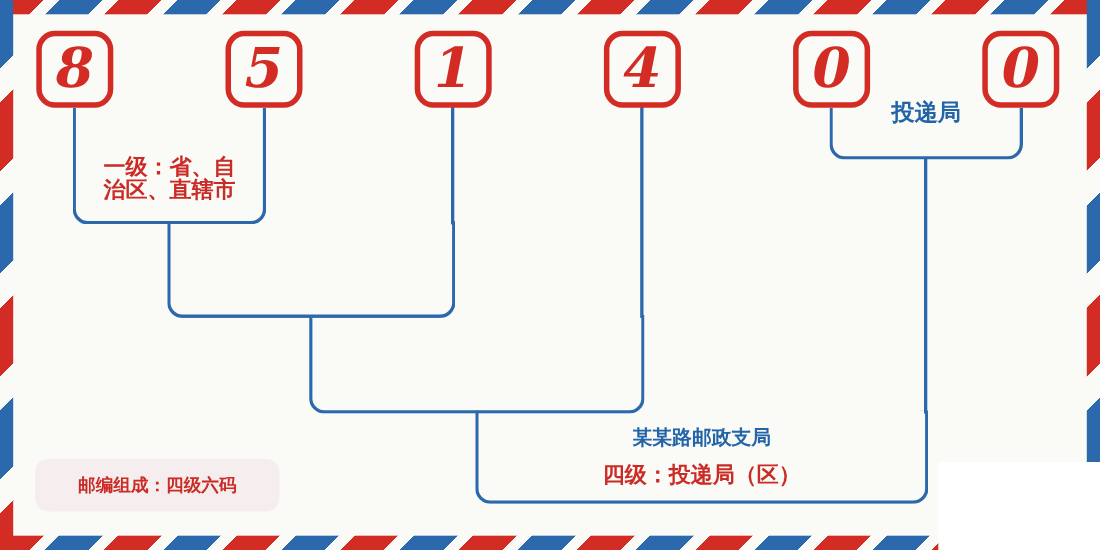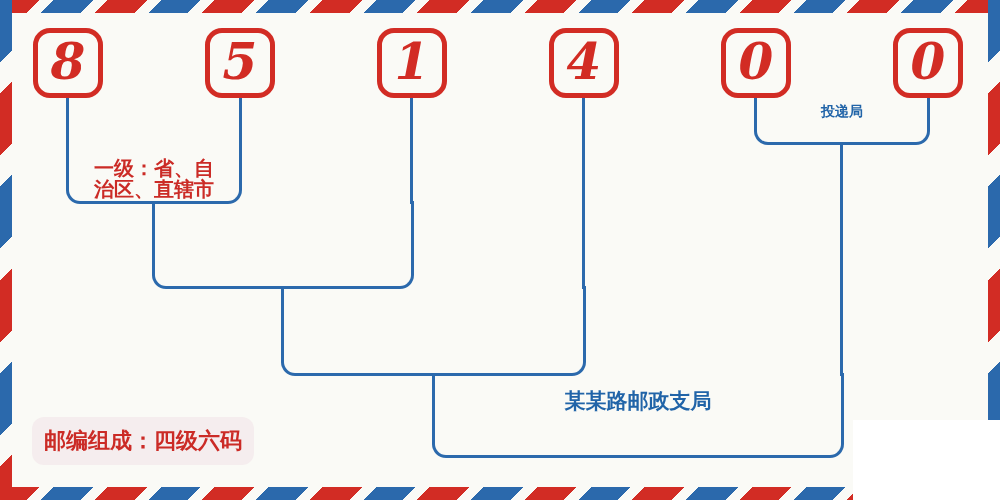--- a/index.html
+++ b/index.html
@@ -51,32 +51,32 @@
   .b5{left:754px;top:98px;width:176px;height:47px;}
   .ext2{left:410px;top:97px;height:107px;}
   .ext3{left:582px;top:97px;height:192px;}
   .ext5{left:840px;top:143px;height:233px;}
 
   
   .anno{position:absolute;z-index:3;text-align:center;white-space:nowrap;}
   .place{font-family:"DejaVu Serif",serif;font-weight:bold;color:var(--text-blue);font-size:23px;line-height:1.1;}
   .lvl{font-family:"DejaVu Sans",sans-serif;font-weight:bold;color:var(--text-red);font-size:20px;line-height:21px;}
   .t1{left:44px;top:112px;width:220px;}
-  .t1r{left:44px;top:159px;width:220px;white-space:normal;font-family:Liberation Mono, monospace;}
+  .t1r{left:44px;top:141px;width:220px;white-space:normal;}
   .t2{left:163px;top:255px;width:240px;}
   .t3{left:283px;top:309px;width:300px;}
   .t3r{left:273px;top:339px;width:320px;}
-  .t4{left:488px;top:389px;width:300px;font-size:21px;text-align:center;}
+  .t4{left:488px;top:389px;width:300px;font-size:18px;text-align:center;}
   .t4r{left:478px;top:421px;width:320px;}
-  .t5{left:762px;top:104px;width:160px;font-size:14px;text-align:center;}
+  .t5{left:762px;top:90px;width:160px;font-size:21px;text-align:center;}
 
   
   .badge{position:absolute;left:32px;top:417px;width:222px;height:48px;z-index:3;
     background:var(--badge-bg);border-radius:12px;display:flex;align-items:center;justify-content:center;}
-  .badge-text{font-family:Liberation Serif, serif;font-weight:bold;color:var(--text-red);font-size:22px;white-space:nowrap;}
+  .badge-text{font-family:Liberation Serif, serif;font-weight:bold;color:var(--text-red);font-size:16px;white-space:nowrap;}
 </style>
 </head>
 <body>
 
 <div class="stage">
 
   <div class="band band-h band-top"></div>
   <div class="band band-h band-bottom"></div>
   <div class="band band-v band-left"></div>
   <div class="band band-v band-right"></div>
@@ -108,19 +108,20 @@
   <div class="vline ext3"></div>
   <div class="bracket b4"></div>
   <div class="bracket b5"></div>
   <div class="vline ext5"></div>
 
   <div class="anno lvl t1r">
     <div>一级：省、自</div>
     <div>治区、直辖市</div>
   </div>
   <div class="anno place t4">某某路邮政支局</div>
+  <div class="anno lvl t4r">四级：投递局（区）</div>
   <div class="anno place t5">投递局</div>
 
   <div class="badge">
     <span class="badge-text">邮编组成：四级六码</span>
   </div>
 
 </div>
 
 </body></html>

